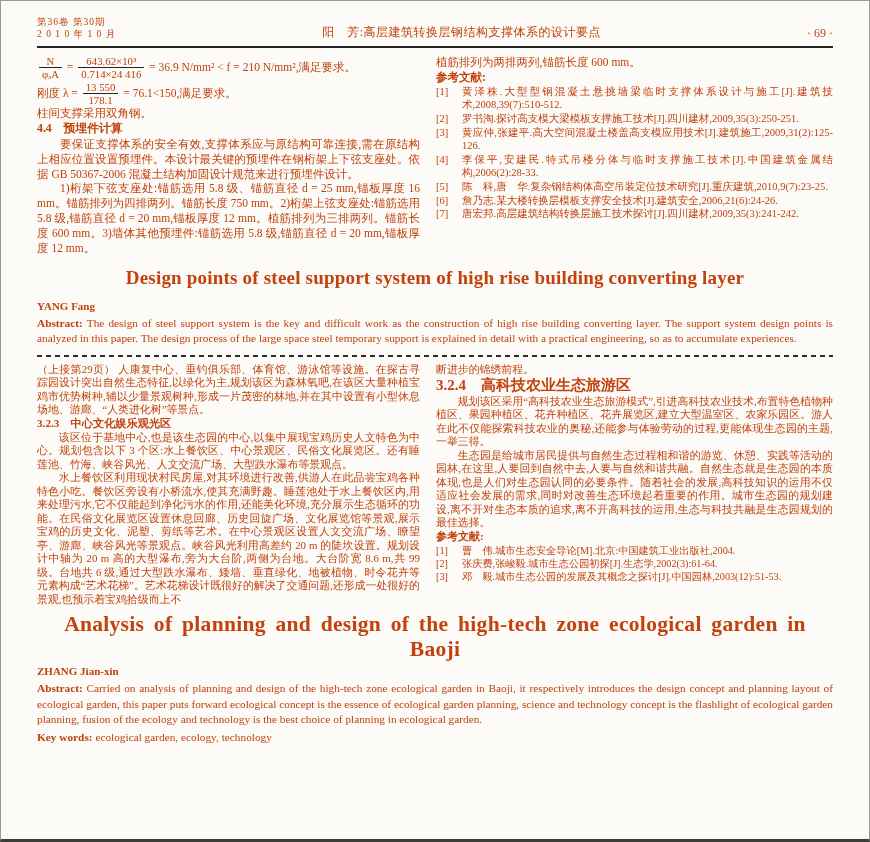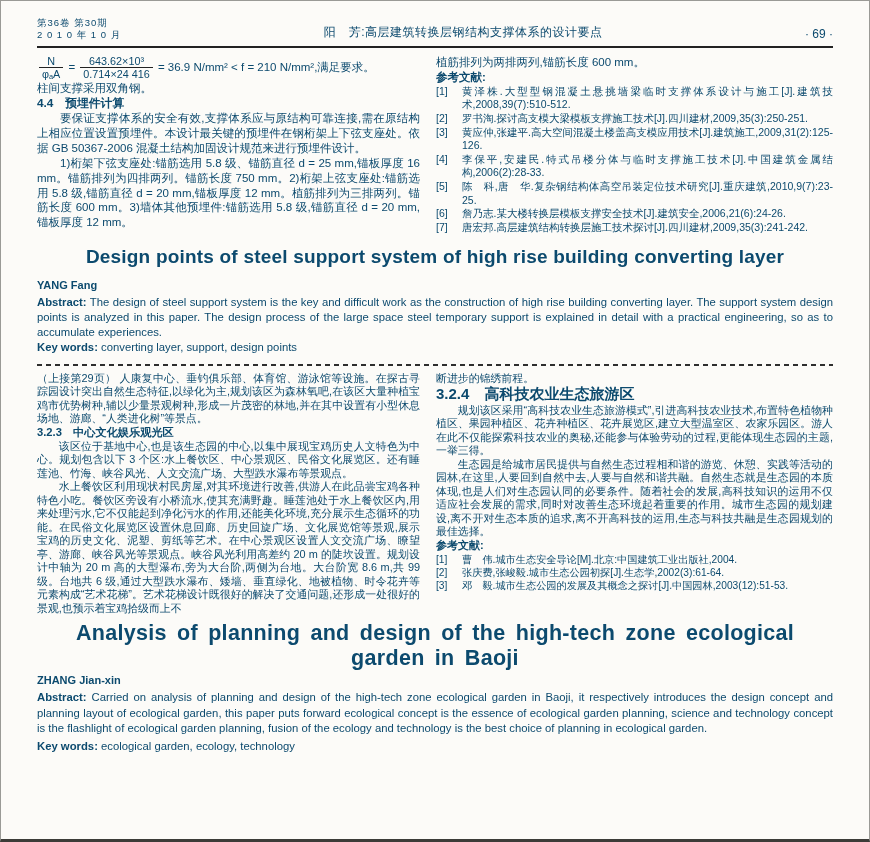--- a/index.html
+++ b/index.html
@@ -1,22 +1,22 @@
 <!DOCTYPE html>
 <html><head>
 <meta charset="utf-8">
 <style>
   html,body{margin:0;padding:0;background:#e9e7e2;}
   .page{
     position:relative;
     width:870px;height:842px;
     margin:0 auto;
     background:#fcfbf8;
-    color:#0c4a6e;
-    font-family:Liberation Sans, sans-serif;
+    color:#c2410c;
+    font-family:Liberation Serif, serif;
     box-sizing:border-box;
     padding:16px 36px 10px 36px;
     overflow:hidden;
     border:1px solid #9a9a96;
     border-bottom:3px solid #3c3c38;
   }
   
   .hdr{display:flex;align-items:flex-end;justify-content:space-between;
        padding-bottom:5px;border-bottom:2px solid #222;}
   .hdr-left{font-size:9.5px;line-height:1.25;letter-spacing:1px;white-space:nowrap;}
@@ -73,20 +73,28 @@
           <span class="num">N</span>
           <span class="den">φₐA</span>
         </span>
         <span>=</span>
         <span class="frac">
           <span class="num">643.62×10³</span>
           <span class="den">0.714×24 416</span>
         </span>
         <span>= 36.9 N/mm² &lt; f = 210 N/mm²,满足要求。</span>
       </p>
+      <p class="formula-line">
+        <span>刚度 λ =</span>
+        <span class="frac">
+          <span class="num">13 550</span>
+          <span class="den">178.1</span>
+        </span>
+        <span>= 76.1&lt;150,满足要求。</span>
+      </p>
       <p>柱间支撑采用双角钢。</p>
       <p class="cn-h">4.4　预埋件计算</p>
       <p class="indent">要保证支撑体系的安全有效,支撑体系应与原结构可靠连接,需在原结构上相应位置设置预埋件。本设计最关键的预埋件在钢桁架上下弦支座处。依据 GB 50367-2006 混凝土结构加固设计规范来进行预埋件设计。</p>
       <p class="indent">1)桁架下弦支座处:锚筋选用 5.8 级、锚筋直径 d = 25 mm,锚板厚度 16 mm。锚筋排列为四排两列。锚筋长度 750 mm。2)桁架上弦支座处:锚筋选用 5.8 级,锚筋直径 d = 20 mm,锚板厚度 12 mm。植筋排列为三排两列。锚筋长度 600 mm。3)墙体其他预埋件:锚筋选用 5.8 级,锚筋直径 d = 20 mm,锚板厚度 12 mm。</p>
     </div>
 
     <div class="col-r cn">
       <p>植筋排列为两排两列,锚筋长度 600 mm。</p>
       <p class="refs-h">参考文献:</p>
       <div class="ref">
@@ -119,24 +127,20 @@
       </div>
     </div>
   </div>
 
   <div class="enblk">
     <h1 class="en-title1">Design points of steel support system of high rise building converting layer</h1>
     <div class="en-author">YANG Fang</div>
     <p class="en-p">
       <span class="en-label">Abstract:</span>
       <span>The design of steel support system is the key and difficult work as the construction of high rise building converting layer. The support system design points is analyzed in this paper. The design process of the large space steel temporary support is explained in detail with a practical engineering, so as to accumulate experiences.</span>
-    </p>
-    <p class="en-p">
-      <span class="en-label">Key words:</span>
-      <span>converting layer, support, design points</span>
     </p>
   </div>
 
   <div class="dotrule"></div>
 
   <div class="twocol" style="margin-top:0;">
     <div class="col-l cn" style="font-size:10.9px;line-height:1.24;">
       <p>
         <span>（上接第29页）</span>
         <span>人康复中心、垂钓俱乐部、体育馆、游泳馆等设施。在探古寻踪园设计突出自然生态特征,以绿化为主,规划该区为森林氧吧,在该区大量种植宝鸡市优势树种,辅以少量景观树种,形成一片茂密的林地,并在其中设置有小型休息场地、游廊、“人类进化树”等景点。</span>

